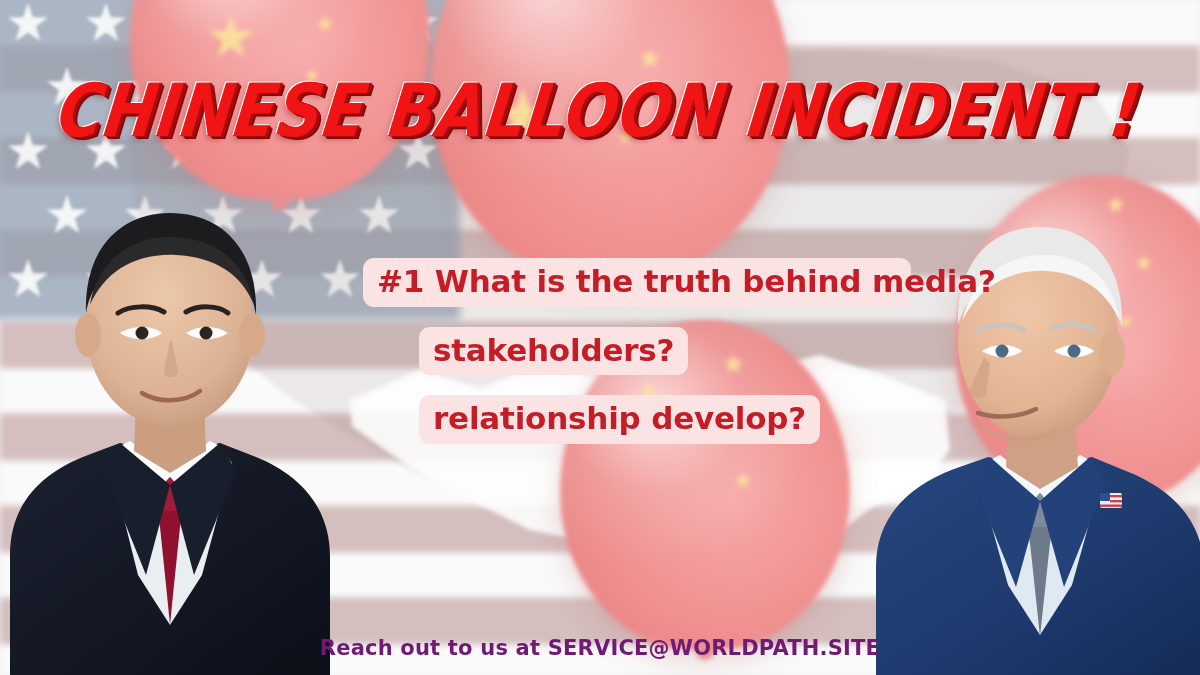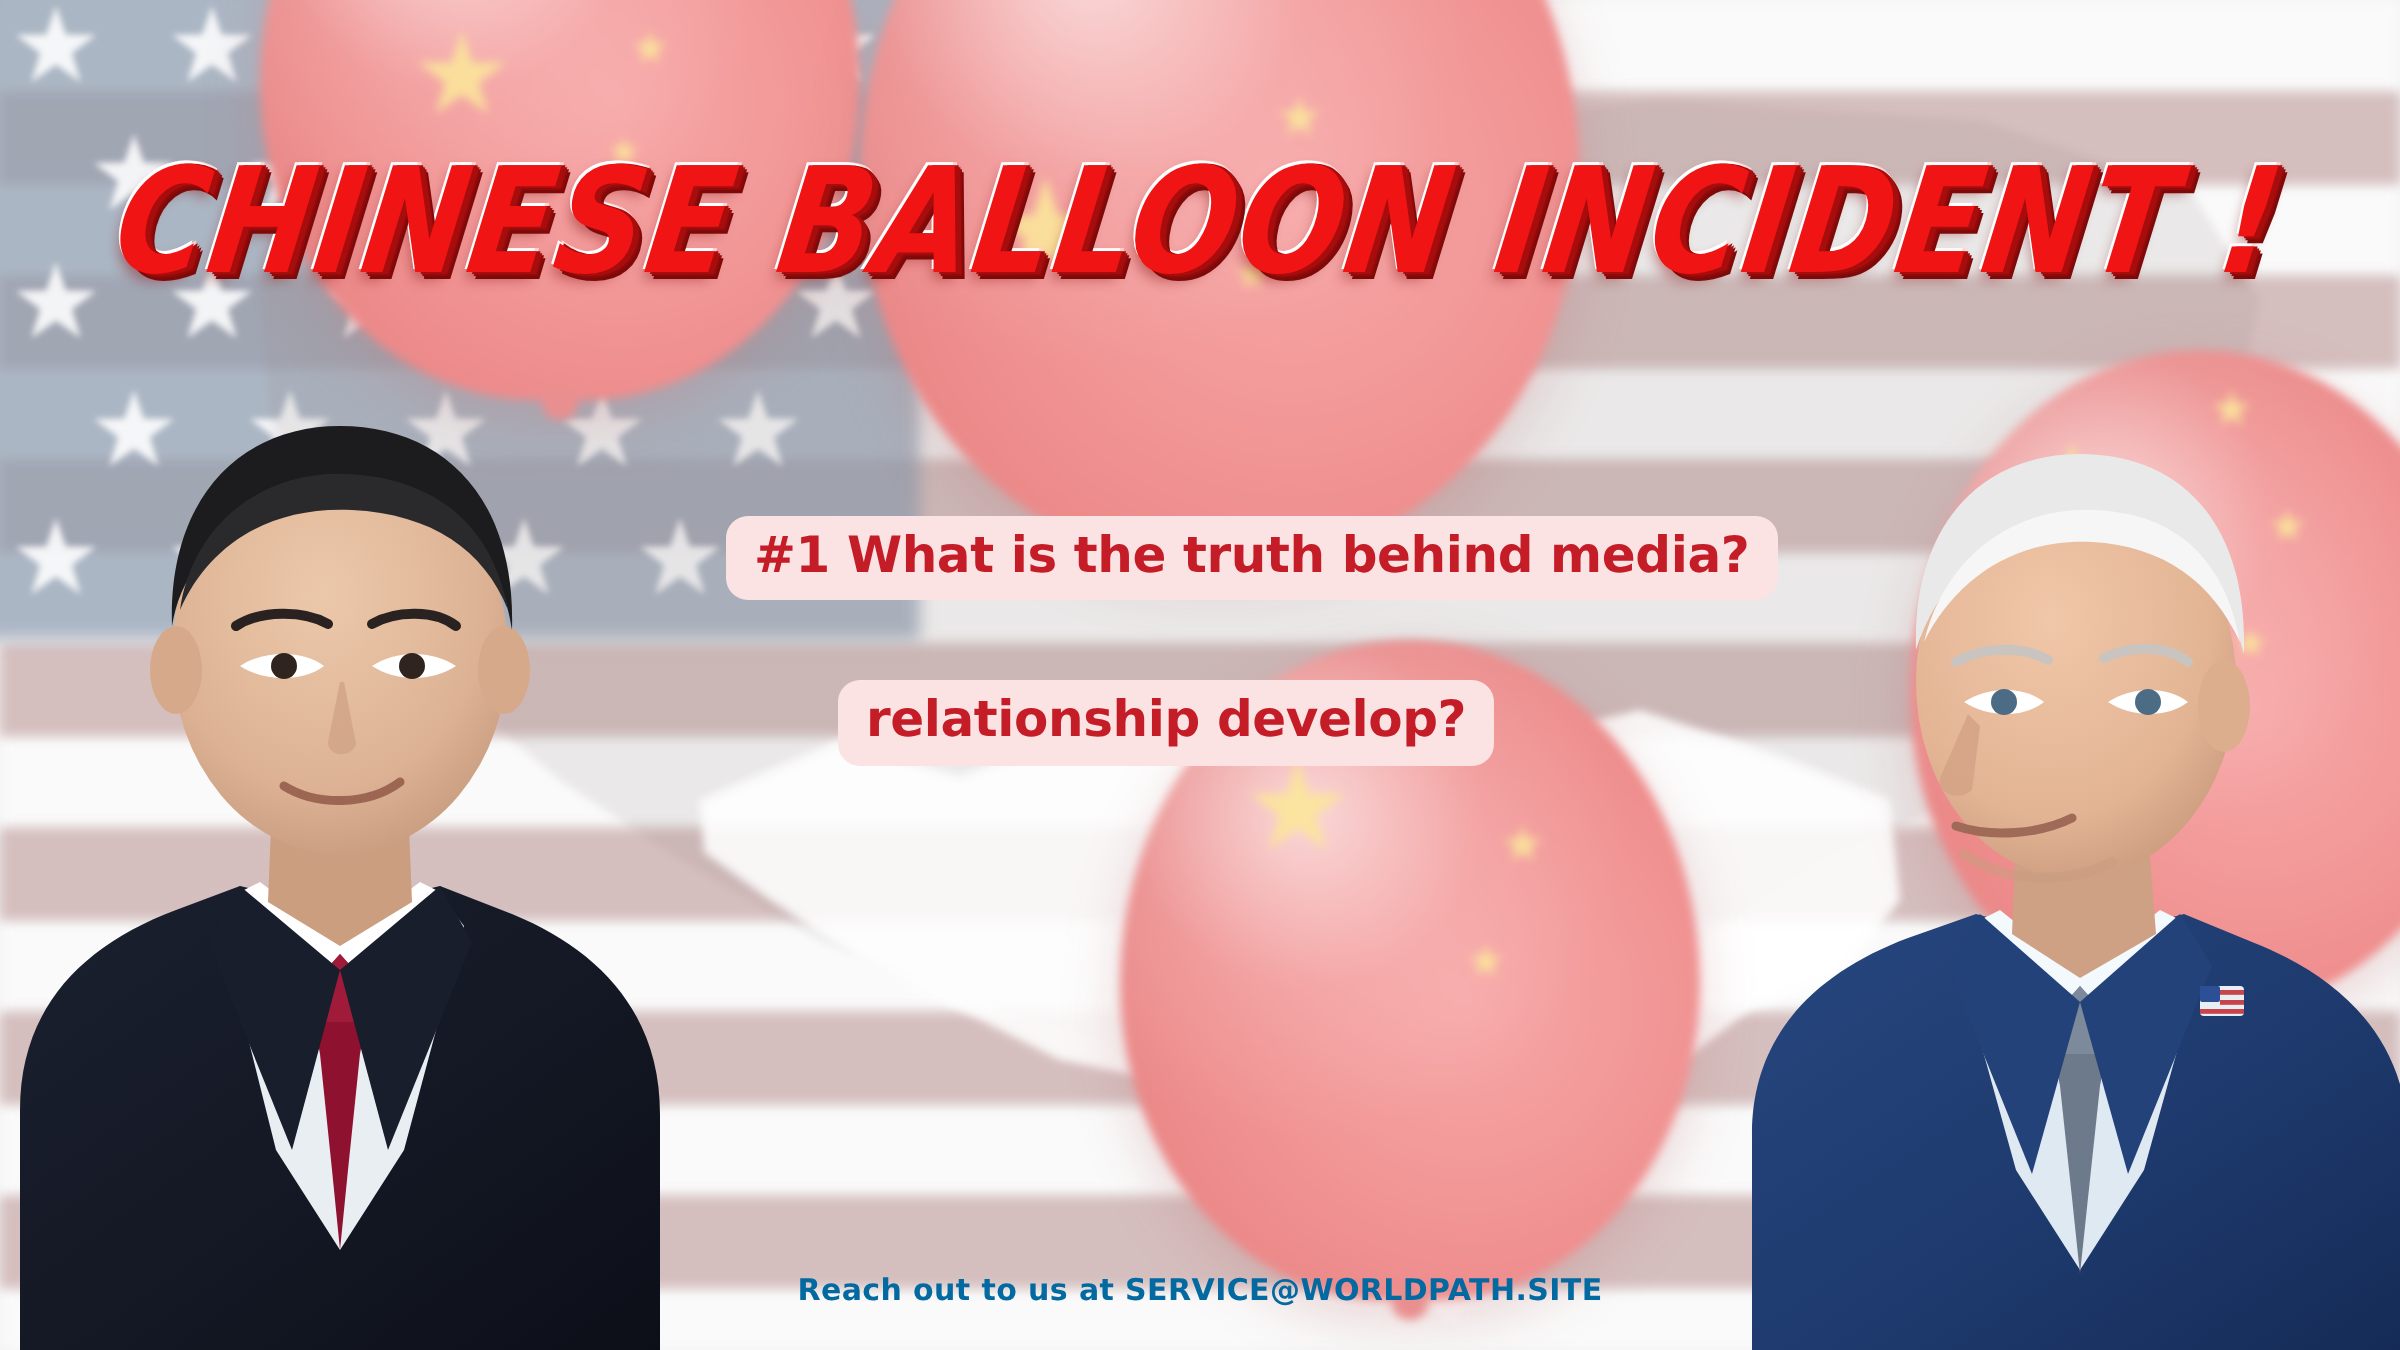--- a/index.html
+++ b/index.html
@@ -132,42 +132,42 @@
   .q-line {
     display: block;
     width: max-content;
     max-width: 520px;
     padding: 7px 14px 9px 14px;
     margin: 0;
     background: #fbe3e3;
     border-radius: 11px;
     color: #c41d28;
     font-family: "DejaVu Sans", sans-serif;
-    font-size: 25px;
+    font-size: 31px;
     font-weight: 700;
     line-height: 1.05;
     letter-spacing: -0.2px;
     white-space: nowrap;
   }
   .q-line.indent { margin-left: 56px; }
   .q-gap { height: 20px; }
 
   
   #footer {
     position: absolute;
     left: 0; top: 636px;
     width: 1200px;
     text-align: center;
     z-index: 45;
   }
   #footer-text {
     display: inline-block;
-    color: #0369a1;
+    color: #701a75;
     font-family: "DejaVu Sans", sans-serif;
-    font-size: 15px;
+    font-size: 21px;
     font-weight: 700;
     letter-spacing: 0.2px;
   }
 </style>
 </head>
 <body>
 
 <div id="poster">
 
   <div class="bg-layer">
@@ -377,20 +377,21 @@
   </div>
 
   <div id="questions">
 
     <div>
       <span class="q-line">#1 What is the truth behind media?</span>
     </div>
     <div class="q-gap"></div>
 
     <div>
+      <span class="q-line indent">stakeholders?</span>
     </div>
     <div class="q-gap"></div>
 
     <div>
       <span class="q-line indent">relationship develop?</span>
     </div>
 
   </div>
 
   <div id="footer">

